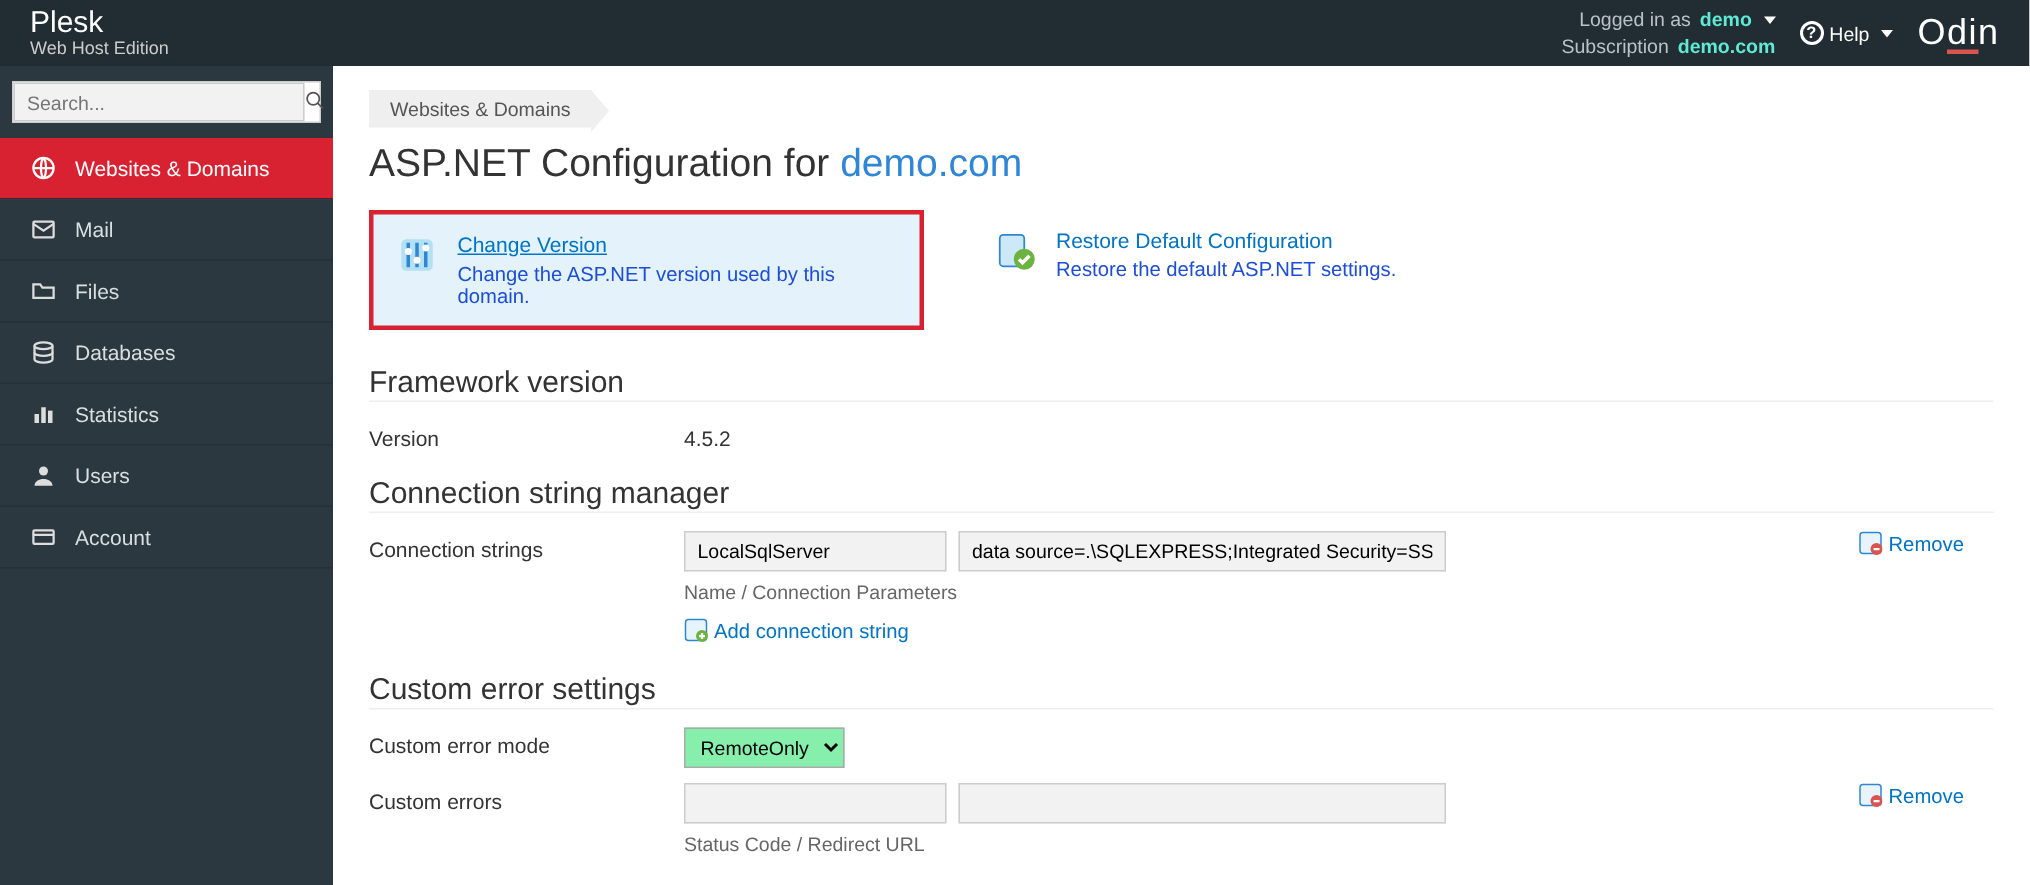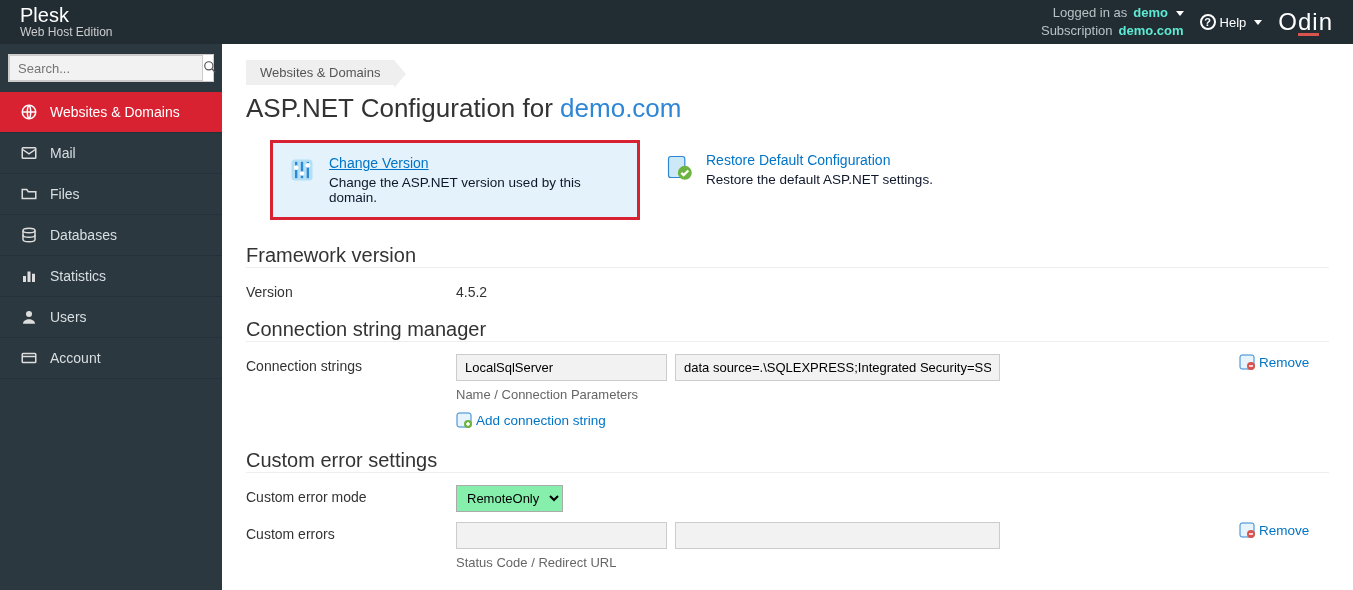--- a/index.html
+++ b/index.html
@@ -35,41 +35,41 @@
   
   .main { flex: 1; padding: 16px 24px; overflow: auto; }
   
   .breadcrumb { margin-bottom: 8px; }
   .crumb { display: inline-block; background: #efefef; padding: 5px 14px; font-size: 13px; color: #555; position: relative; cursor: pointer; }
   .crumb::after { content: ""; position: absolute; right: -12px; top: 0; border-top: 14px solid transparent; border-bottom: 14px solid transparent; border-left: 12px solid #efefef; }
   
   h1 { font-size: 26px; font-weight: 400; color: #333; margin-bottom: 16px; }
   h1 .domain { color: #2e86d6; }
   
-  .action-tiles { display: flex; gap: 10px; margin-bottom: 24px; margin-left: 24px; }
+  .action-tiles { display: flex; gap: 32px; margin-bottom: 24px; }
   .tile { flex: 0 0 370px; border: 1px solid #e5e5e5; padding: 12px 14px; display: flex; gap: 12px; background: #fff; }
   .tile.highlighted { background: #e3f2fb; border: 3px solid #d92231; }
   .tile-icon { width: 30px; height: 30px; flex-shrink: 0; display:flex; align-items:center; justify-content:center; }
   .tile-body { }
   .tile-title { color: #0074c7; text-decoration: underline; cursor: pointer; display: block; margin-bottom: 4px; }
   .tile.highlighted .tile-title { font-weight: 500; }
-  .tile-desc { color: #0f172a; font-size: 13.5px; }
+  .tile-desc { color: #1d4ed8; font-size: 13.5px; }
   
   h2 { font-size: 20px; font-weight: 400; color: #333; margin: 18px 0 12px; border-bottom: 1px solid #eee; padding-bottom: 0; }
   
   .row { display: flex; align-items: flex-start; margin-bottom: 10px; }
   .row-label { width: 210px; flex-shrink: 0; padding-top: 4px; color: #333; }
   .row-content { flex: 1; }
   .row-side { width: 90px; }
   
   .text-static { padding-top: 4px; }
   
   .pair-inputs { display: flex; gap: 8px; }
   input[type=text] { background: #f2f2f2; border: 1px solid #ccc; padding: 5px 8px; font-size: 13px; }
-  .input-name { width: 211px; }
+  .input-name { width: 175px; }
   .input-params { width: 325px; }
   .help-text { color: #666; font-size: 13px; margin-top: 6px; }
   
   .link-action { color: #0074c7; cursor: pointer; display: inline-flex; align-items: center; gap: 4px; font-size: 13.5px; }
   .add-link { margin-top: 10px; display: inline-flex; }
   .mini-icon { width: 16px; height: 16px; display: inline-flex; align-items:center; justify-content:center; }
   .mini-icon svg { width: 16px; height: 16px; }
   
   select { background: #86efac; border: 1px solid #aaa; padding: 4px 6px; font-size: 13px; }
 </style>

